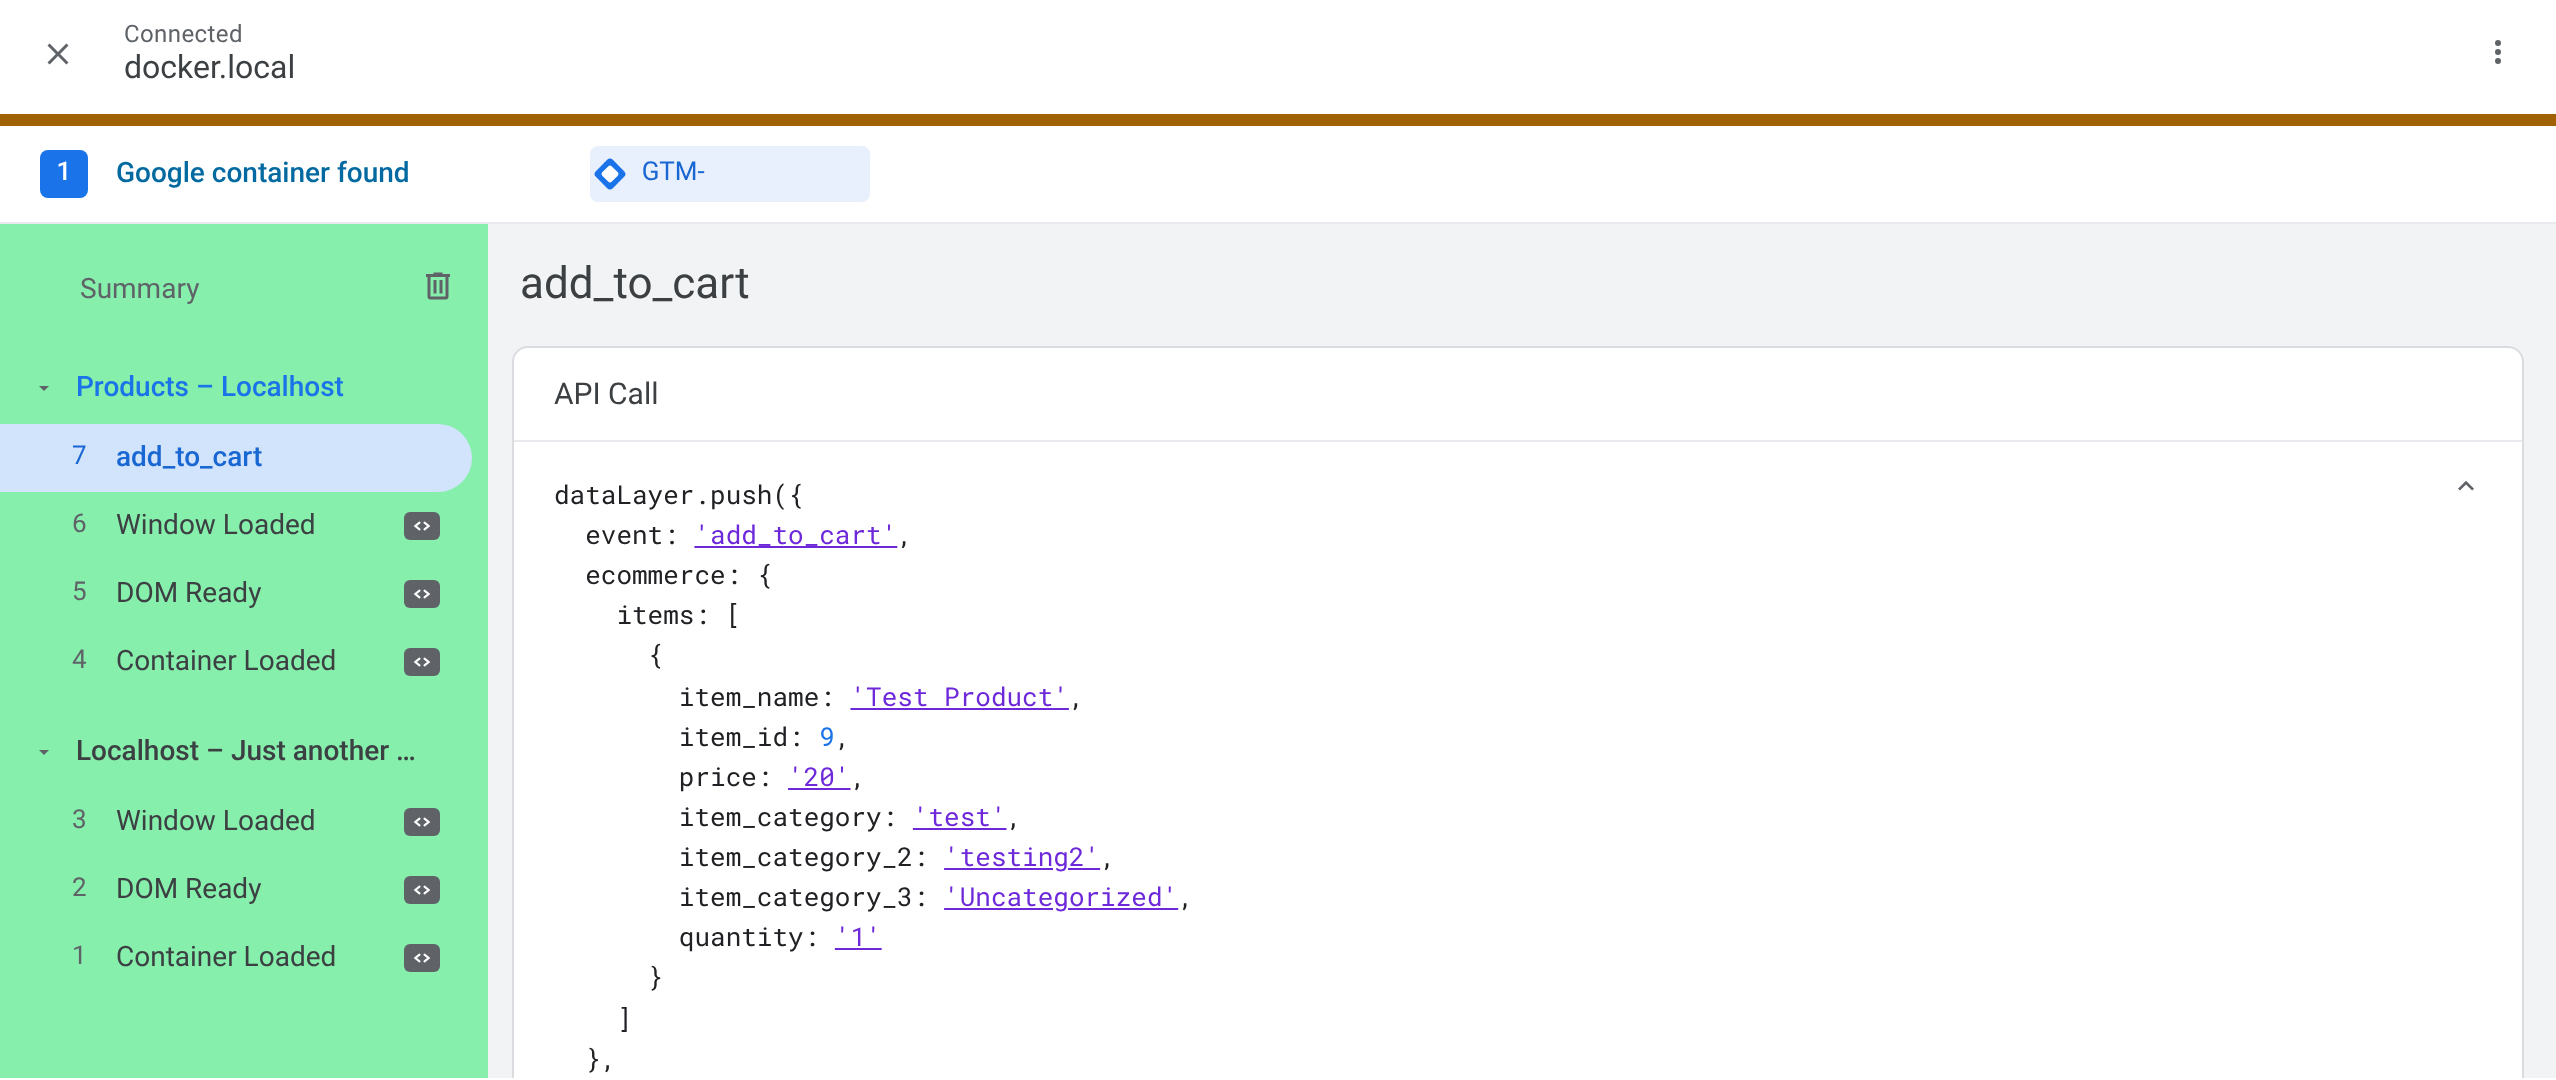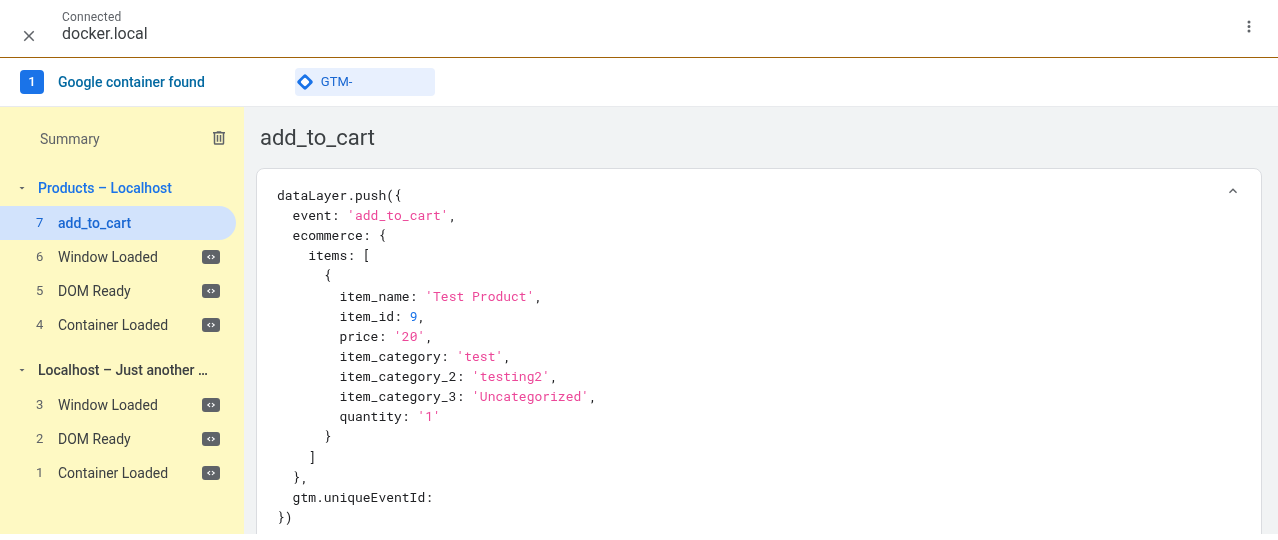--- a/index.html
+++ b/index.html
@@ -8,23 +8,23 @@
   font-size: 14px;
   color: #3c4043;
   background: #fff;
   width: 1278px;
   height: 540px;
   overflow: hidden;
 }
 
 .header {
   display: flex;
-  align-items: flex-end;
+  align-items: center;
   padding: 10px 20px 12px 20px;
-  border-bottom: 1px solid #a16207;
+  border-bottom: 6px solid #a16207;
   position: relative;
 }
 .close-btn {
   margin-right: 24px;
   cursor: pointer;
   color: #5f6368;
   display: flex;
   align-items: center;
 }
 .close-btn svg { width: 18px; height: 18px; }
@@ -74,21 +74,21 @@
 .gtm-chip-label { font-size: 13px; color: #1967d2; }
 
 .body-layout {
   display: flex;
   height: calc(540px - 65px - 48px);
   background: #f1f3f4;
 }
 
 .sidebar {
   width: 244px;
-  background: #fef9c3;
+  background: #86efac;
   padding-top: 12px;
   overflow-y: auto;
 }
 .summary-row {
   display: flex;
   align-items: center;
   justify-content: space-between;
   padding: 10px 16px 10px 40px;
 }
 .summary-label { font-size: 14px; color: #5f6368; }
@@ -163,21 +163,21 @@
 }
 .collapse-btn svg { width: 16px; height: 16px; }
 
 .code {
   font-family: 'Roboto Mono', Menlo, Consolas, monospace;
   font-size: 13px;
   line-height: 1.55;
   white-space: pre;
   color: #202124;
 }
-.code .str { color: #ec4899; }
+.code .str { color: #6d28d9; text-decoration: underline; }
 .code .num { color: #1a73e8; }
 </style>
 </head>
 <body>
 
 <div class="header">
   <div class="close-btn">
     <svg viewBox="0 0 24 24">
         <path fill="currentColor" d="M19 6.41 17.59 5 12 10.59 6.41 5 5 6.41 10.59 12 5 17.59 6.41 19 12 13.41 17.59 19 19 17.59 13.41 12z"></path>
       </svg>
@@ -286,20 +286,21 @@
               <path d="M9 2 4 6l5 4M15 2l5 4-5 4" stroke="#fff" stroke-width="2.5" fill="none" stroke-linecap="round"></path>
             </svg>
           </span>
         </div>
       </div>
   </div>
 
   <div class="main">
     <h1 class="main-title">add_to_cart</h1>
     <div class="card">
+      <div class="card-header">API Call</div>
       <div class="card-body">
         <div class="collapse-btn">
           <svg viewBox="0 0 24 24">
               <path fill="currentColor" d="M7.41 15.41 12 10.83l4.59 4.58L18 14l-6-6-6 6z"></path>
             </svg>
         </div>
         <div class="code" id="code-block">dataLayer.push({
   event: <span class="str">'add_to_cart'</span>,
   ecommerce: {
     items: [

